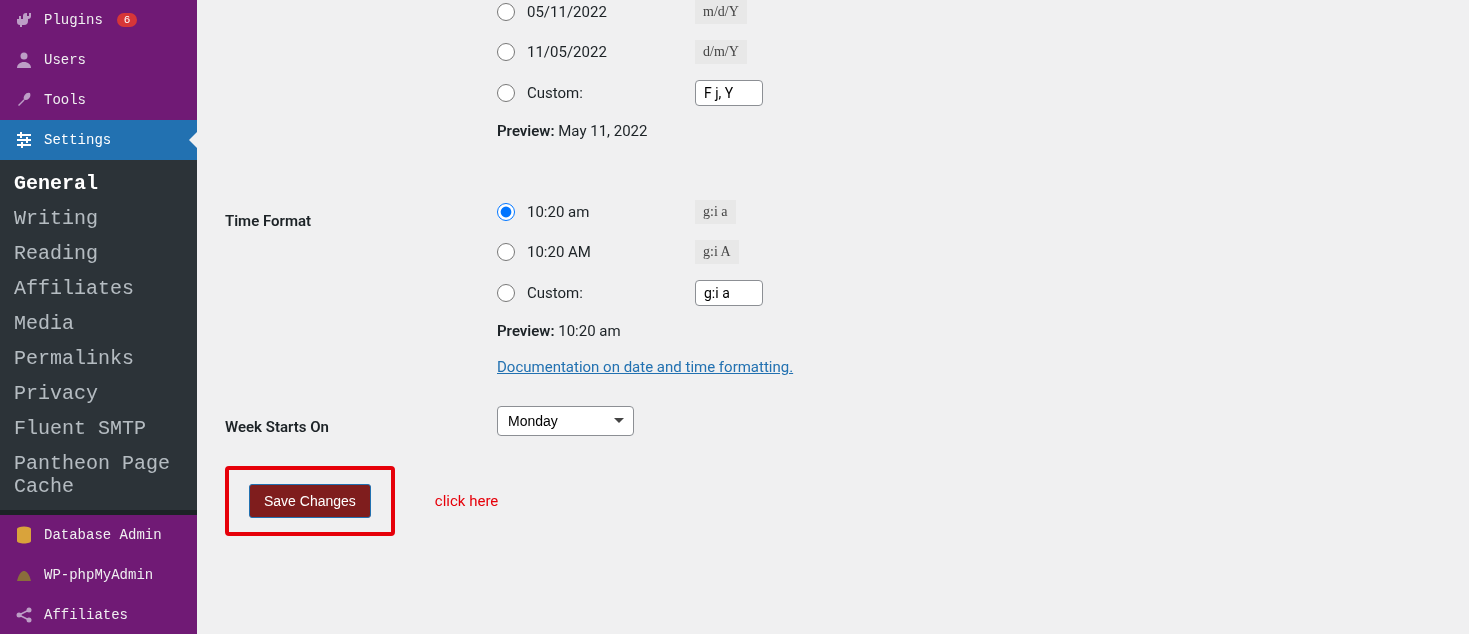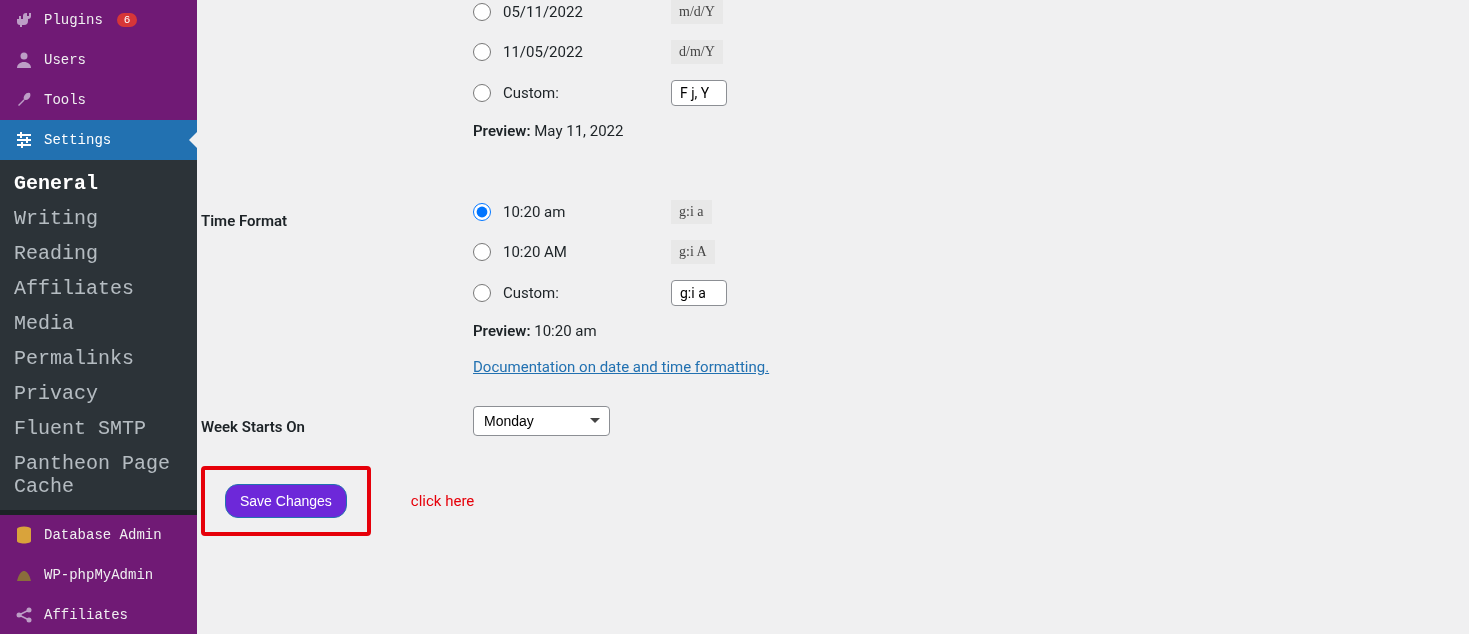--- a/index.html
+++ b/index.html
@@ -77,21 +77,21 @@
     .sidebar-sub-item.current {
       color: #fff;
       font-weight: 600;
     }
     .sidebar-separator {
       height: 5px;
       background: #1d2327;
     }
     .main {
       flex: 1;
-      padding: 0 20px 20px 4px;
+      padding: 0 20px 20px 28px;
       position: relative;
     }
     .form-row {
       display: flex;
       margin-bottom: 4px;
       align-items: flex-start;
     }
     .form-label {
       width: 272px;
       flex-shrink: 0;
@@ -125,21 +125,21 @@
       font-family: Liberation Serif, serif;
       font-size: 14px;
       padding: 4px 8px;
       color: #444;
     }
     .text-input {
       border: 1px solid #8c8f94;
       border-radius: 4px;
       padding: 4px 8px;
       font-size: 14px;
-      width: 56px;
+      width: 68px;
       font-family: inherit;
     }
     .preview {
       font-size: 15px;
       color: #1d2327;
       margin-top: 6px;
       margin-bottom: 20px;
     }
     .preview strong {
       font-weight: 600;
@@ -182,24 +182,24 @@
       align-items: center;
       gap: 40px;
     }
     .highlight-box {
       border: 4px solid #e6000a;
       border-radius: 4px;
       padding: 14px 20px;
       display: inline-block;
     }
     .save-button {
-      background: #6d28d9;
+      background: #7f1d1d;
       color: #fff;
       border: 1px solid #2271b1;
-      border-radius: 13px;
+      border-radius: 3px;
       padding: 8px 14px;
       font-size: 14px;
       cursor: pointer;
     }
     .click-here {
       color: #e6000a;
       font-size: 15px;
     }
     .time-section {
       margin-top: 40px;

